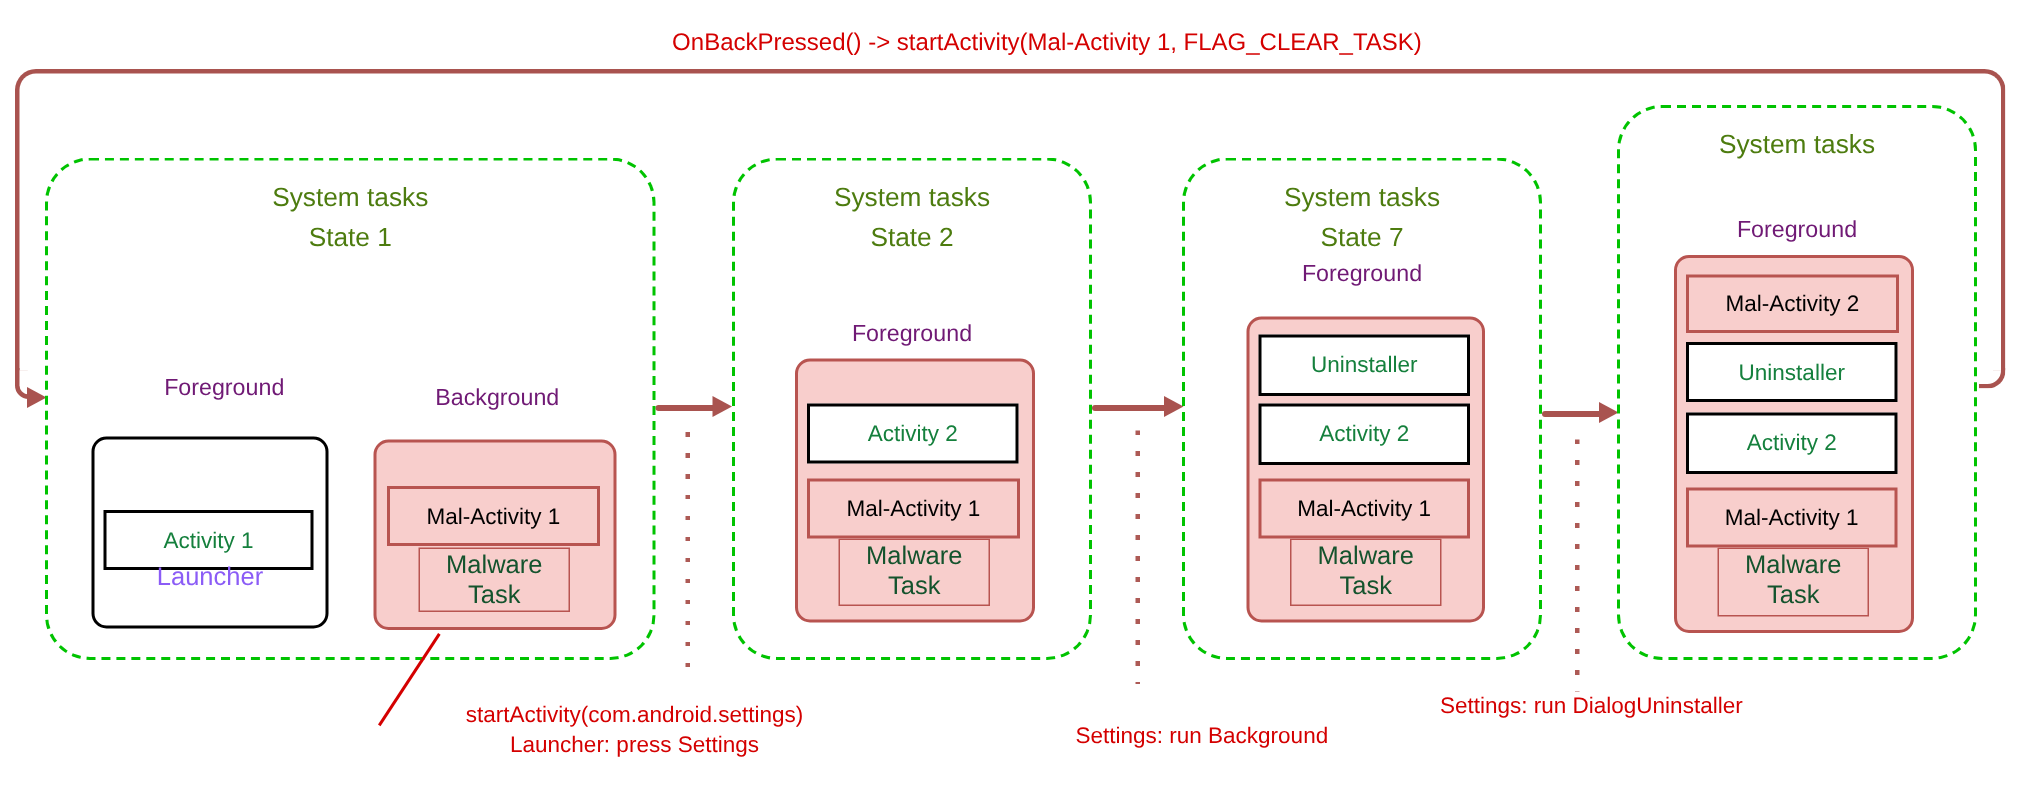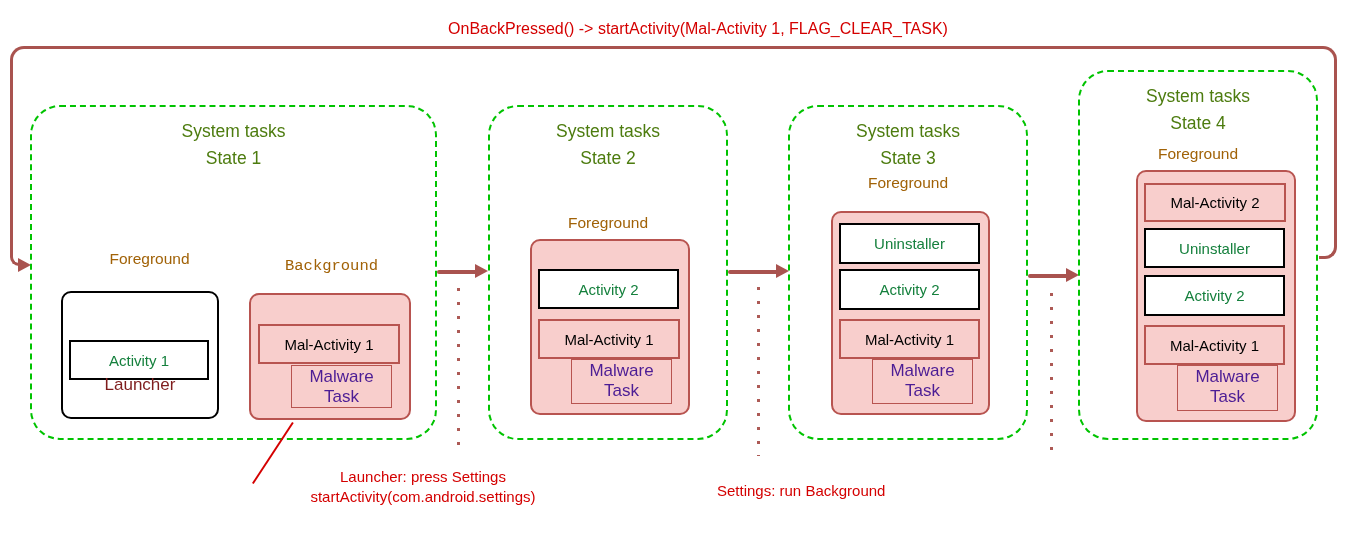--- a/index.html
+++ b/index.html
@@ -49,47 +49,46 @@
   
   .state {
     position: absolute;
     border: 2.5px dashed #00c300;
     border-radius: 30px;
   }
   .state-title {
     position: absolute; top: 11px; left: 0; right: 0;
     text-align: center; font-size: 17.5px; line-height: 27px; color: #4d7c0f;
   }
-  .zone-label { position: absolute; text-align: center; font-size: 15.5px; color: #a16207; }
+  .zone-label { position: absolute; text-align: center; font-size: 15.5px; color: #701a75; }
 
   
   .launcher-box {
     position: absolute; background: #ffffff;
     border: 2.5px solid #000000; border-radius: 10px;
   }
-  .launcher-label { position: absolute; left: 0; right: 0; text-align: center; font-size: 17px; color: #7f1d1d; }
+  .launcher-label { position: absolute; left: 0; right: 0; text-align: center; font-size: 17px; color: #8b5cf6; }
   .pink-container {
     position: absolute; background: #f8cecc;
     border: 2.5px solid #b85450; border-radius: 10px;
   }
   .white-activity {
     position: absolute; background: #ffffff; border: 2.5px solid #000000;
     display: flex; align-items: center; justify-content: center;
     font-size: 15px; color: #15803d;
   }
   .mal-activity {
     position: absolute; background: #f8cecc; border: 2.5px solid #b85450;
     display: flex; align-items: center; justify-content: center;
     font-size: 15px; color: #000000;
   }
   .task-name {
     position: absolute; background: #f8cecc; border: 1px solid #b85450;
-    text-align: center; font-size: 17px; line-height: 20px; color: #4c1d95;
+    text-align: center; font-size: 17px; line-height: 20px; color: #14532d;
     padding-top: 1px;
-    margin-left: 12px;
   }
 
   
   .annotation { position: absolute; color: #d40000; font-size: 15px; line-height: 20px; }
   .annotation-connector {
     position: absolute; left: 252px; top: 483px; width: 73px; height: 1.5px;
     background: #d40000; transform: rotate(-56.7deg); transform-origin: 0 0;
   }
 </style>
 </head>
@@ -113,21 +112,21 @@
   <div class="dotted-line" style="left:457px; top:288px; height:166px;"></div>
   <div class="dotted-line" style="left:757px; top:287px; height:169px;"></div>
   <div class="dotted-line" style="left:1050px; top:293px; height:168px;"></div>
 
   <div class="state" style="left:30px; top:105px; width:407px; height:335px;">
     <div class="state-title">
       <div>System tasks</div>
       <div>State 1</div>
     </div>
     <div class="zone-label" style="left:30px; top:143px; width:175px;">Foreground</div>
-    <div class="zone-label" style="left:212px; top:150px; width:175px;font-family:Liberation Mono, monospace;">Background</div>
+    <div class="zone-label" style="left:212px; top:150px; width:175px;">Background</div>
 
     <div class="launcher-box" style="left:29px; top:184px; width:158px; height:128px;">
       <div class="white-activity" style="left:6px; top:47px; width:140px; height:40px;">Activity 1</div>
       <div class="launcher-label" style="top:82px;">Launcher</div>
     </div>
 
     <div class="pink-container" style="left:217px; top:186px; width:162px; height:127px;">
       <div class="mal-activity" style="left:7px; top:29px; width:142px; height:40px;">Mal-Activity 1</div>
       <div class="task-name" style="left:28px; top:70px; width:101px; height:43px;">Malware Task</div>
     </div>
@@ -143,53 +142,53 @@
     <div class="pink-container" style="left:40px; top:132px; width:160px; height:176px;">
       <div class="white-activity" style="left:6px; top:28px; width:141px; height:40px;">Activity 2</div>
       <div class="mal-activity" style="left:6px; top:78px; width:142px; height:40px;">Mal-Activity 1</div>
       <div class="task-name" style="left:27px; top:118px; width:101px; height:45px;">Malware Task</div>
     </div>
   </div>
 
   <div class="state" style="left:788px; top:105px; width:240px; height:335px;">
     <div class="state-title">
       <div>System tasks</div>
-      <div>State 3</div>
+      <div>State 7</div>
     </div>
     <div class="zone-label" style="left:0; right:0; top:67px;">Foreground</div>
 
     <div class="pink-container" style="left:41px; top:104px; width:159px; height:204px;">
       <div class="white-activity" style="left:6px; top:10px; width:141px; height:41px;">Uninstaller</div>
       <div class="white-activity" style="left:6px; top:56px; width:141px; height:41px;">Activity 2</div>
       <div class="mal-activity" style="left:6px; top:106px; width:141px; height:40px;">Mal-Activity 1</div>
       <div class="task-name" style="left:27px; top:146px; width:101px; height:45px;">Malware Task</div>
     </div>
   </div>
 
   <div class="state" style="left:1078px; top:70px; width:240px; height:370px;">
     <div class="state-title">
       <div>System tasks</div>
-      <div>State 4</div>
     </div>
     <div class="zone-label" style="left:0; right:0; top:73px;">Foreground</div>
 
-    <div class="pink-container" style="left:56px; top:98px; width:160px; height:252px;">
+    <div class="pink-container" style="left:36px; top:98px; width:160px; height:252px;">
       <div class="mal-activity" style="left:6px; top:11px; width:142px; height:39px;">Mal-Activity 2</div>
       <div class="white-activity" style="left:6px; top:56px; width:141px; height:40px;">Uninstaller</div>
       <div class="white-activity" style="left:6px; top:103px; width:141px; height:41px;">Activity 2</div>
       <div class="mal-activity" style="left:6px; top:153px; width:141px; height:40px;">Mal-Activity 1</div>
       <div class="task-name" style="left:27px; top:193px; width:101px; height:46px;">Malware Task</div>
     </div>
   </div>
 
   <div class="annotation-connector"></div>
 
   <div class="annotation" style="left:292px; top:467px; width:262px; text-align:center;">
+    <div>startActivity(com.android.settings)</div>
     <div>Launcher: press Settings</div>
-    <div>startActivity(com.android.settings)</div>
   </div>
 
   <div class="annotation" style="left:717px; top:481px; width:200px;">Settings: run Background</div>
 
   <div class="annotation" style="left:960px; top:461px; width:300px;">
+    <div>Settings: run DialogUninstaller</div>
   </div>
 
 </div>
 
 </body></html>

